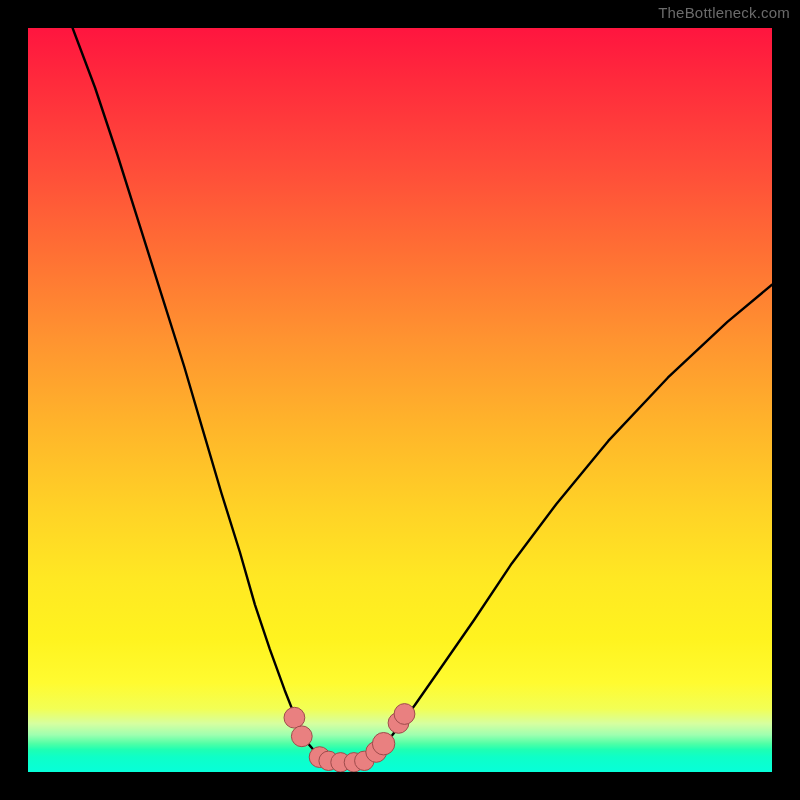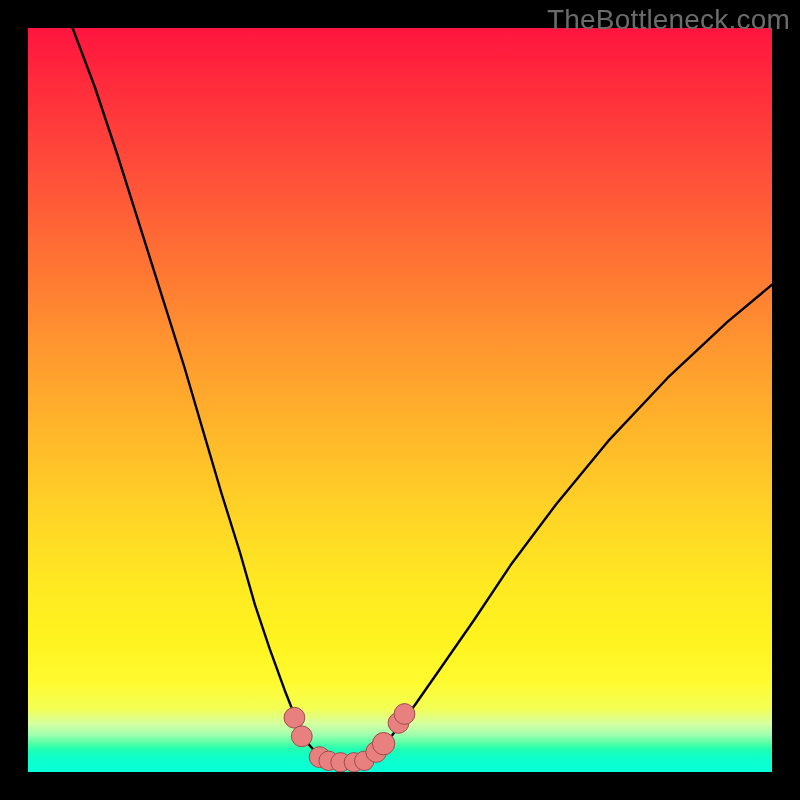--- a/index.html
+++ b/index.html
@@ -52,21 +52,21 @@
     left: 0;
     top: 0;
     width: 744px;
     height: 744px;
   }
   .watermark {
     position: absolute;
     top: 4px;
     right: 10px;
     color: #6b6b6b;
-    font-size: 28px;
+    font-size: 15px;
     letter-spacing: 0.2px;
     font-weight: 500;
     text-align: right;
   }
 </style>
 </head>
 <body>
 
 <div class="frame">
   <div class="plot">

